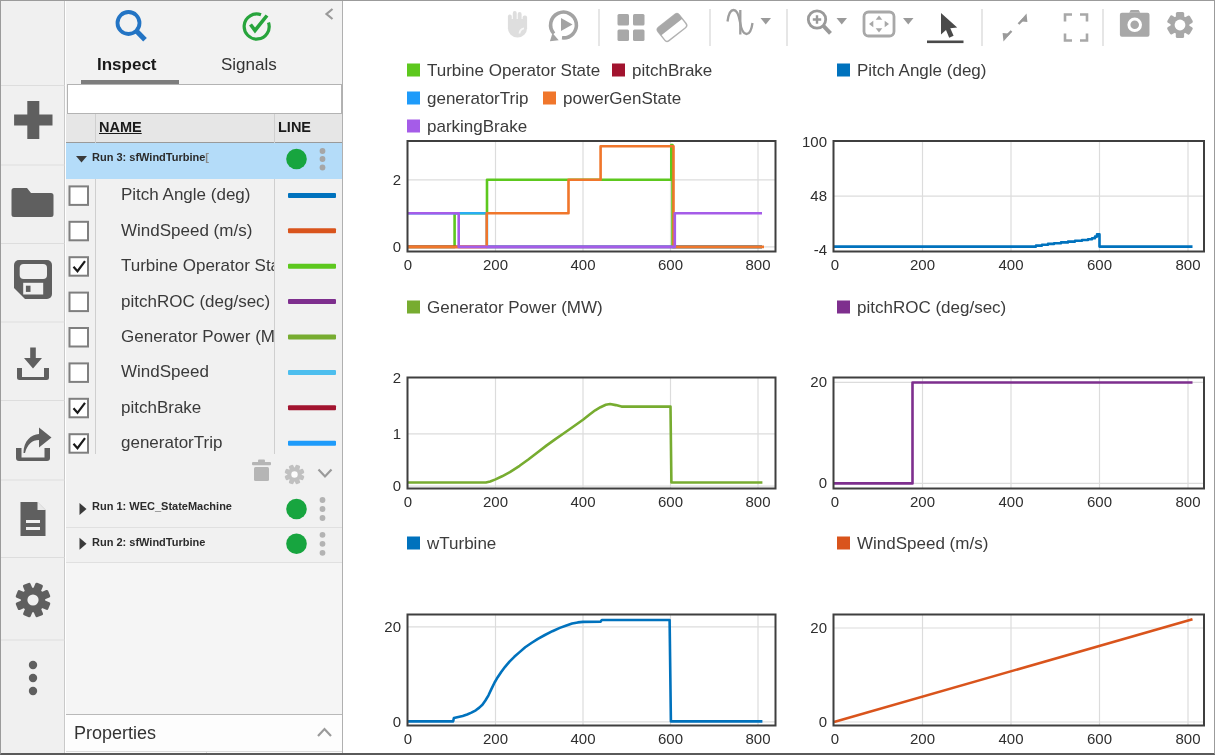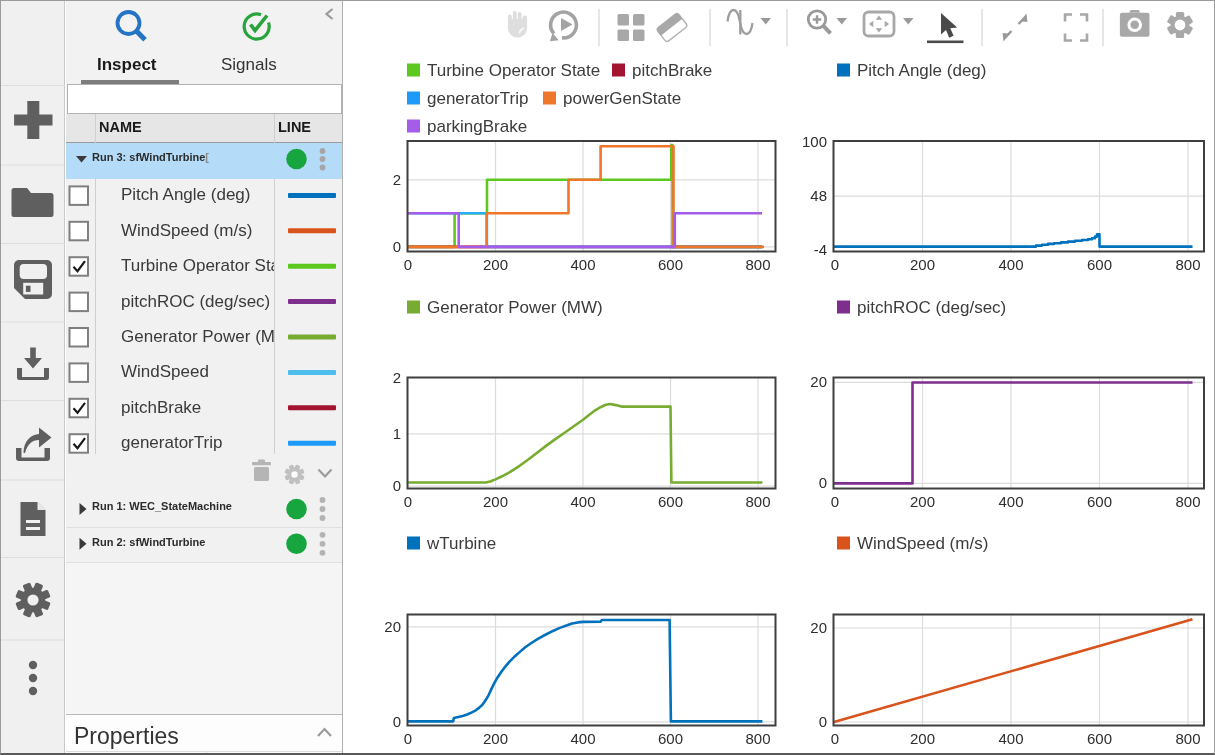--- a/index.html
+++ b/index.html
@@ -17,40 +17,40 @@
 #run3 { left:0; top:143px; width:276px; height:36px; background:#b4dcf9; }
 .runtxt { position:absolute; font-size:11px; font-weight:bold; color:#2b2b2b; white-space:nowrap; }
 .sigtxt { position:absolute; left:55px; font-size:17px; color:#3a3a3a; white-space:nowrap; }
 #sigclip { left:0; top:179px; width:207.5px; height:275px; overflow:hidden; }
 .colline { position:absolute; top:114px; width:1px; height:340px; background:#cfcfcf; }
 #archbar { left:0; top:454px; width:276px; height:39px; background:#fcfcfc; border-top:1px solid #cfcfcf; border-bottom:1px solid #d9d9d9; }
 #archbar > span { position:absolute; left:7px; top:9px; font-size:16px; color:#3c3c3c; white-space:nowrap; }
 .runrow { position:absolute; left:0; width:276px; height:34.5px; background:#f1f1f1; border-bottom:1px solid #e0e0e0; }
 #belowruns { left:0; top:563px; width:276px; height:150.5px; background:#f5f5f5; }
 #propbar { left:0; top:713.5px; width:276px; height:37px; background:#fdfdfd; border-top:1px solid #b9b9b9; }
-#propbar span { position:absolute; left:8px; top:8px; font-size:23px; color:#333; }
+#propbar span { position:absolute; left:8px; top:8px; font-size:18px; color:#333; }
 #propsliver { left:0; top:750.5px; width:276px; height:4.5px; background:#fbfbfb; border-top:1px solid #dcdcdc; }
 #main { left:343px; top:0; width:872px; height:755px; background:#ffffff; }
 #winborder { left:0; top:0; width:1215px; height:755px; border:1px solid #9b9b9b; border-bottom:2.5px solid #5a5a5a; pointer-events:none; }
 svg { position:absolute; left:0; top:0; }
 </style></head>
 <body>
 <div id="page">
   <div class="abs" id="main"></div>
   <div class="abs" id="lstrip"></div>
   <div class="abs" id="panel">
     <div class="abs" id="tabs"></div>
     <div class="abs tabt" style="left:31px;font-weight:bold;color:#1a1a1a;">Inspect</div>
     <div class="abs tabt" style="left:155px;">Signals</div>
     <div class="abs" id="underline"></div>
     <div class="abs" id="filter">
         <span>Filter Signals</span>
       </div>
     <div class="abs" id="thead">
-        <div style="left:33px;">NAME</div>
+        <div style="left:33px;text-decoration:underline;">NAME</div>
         <div style="left:212px;">LINE</div>
       </div>
     <div class="abs colline" style="left:28.5px;"></div>
     <div class="abs colline" style="left:207.5px;"></div>
     <div class="abs" id="run3">
         <span class="runtxt" style="left:26px;top:8px;">Run 3: sfWindTurbine<span style="color:#8a8a8a;">[</span></span>
       </div>
     <div class="abs" id="sigclip">
       <div class="sigtxt" style="top:6.4px;">Pitch Angle (deg)</div>
       <div class="sigtxt" style="top:41.8px;">WindSpeed (m/s)</div>

